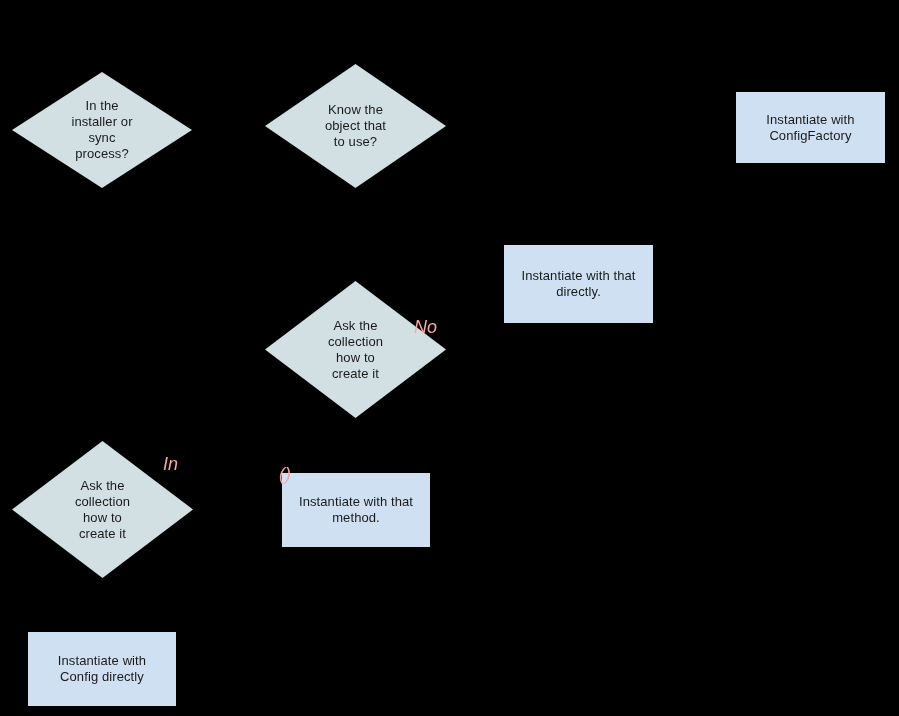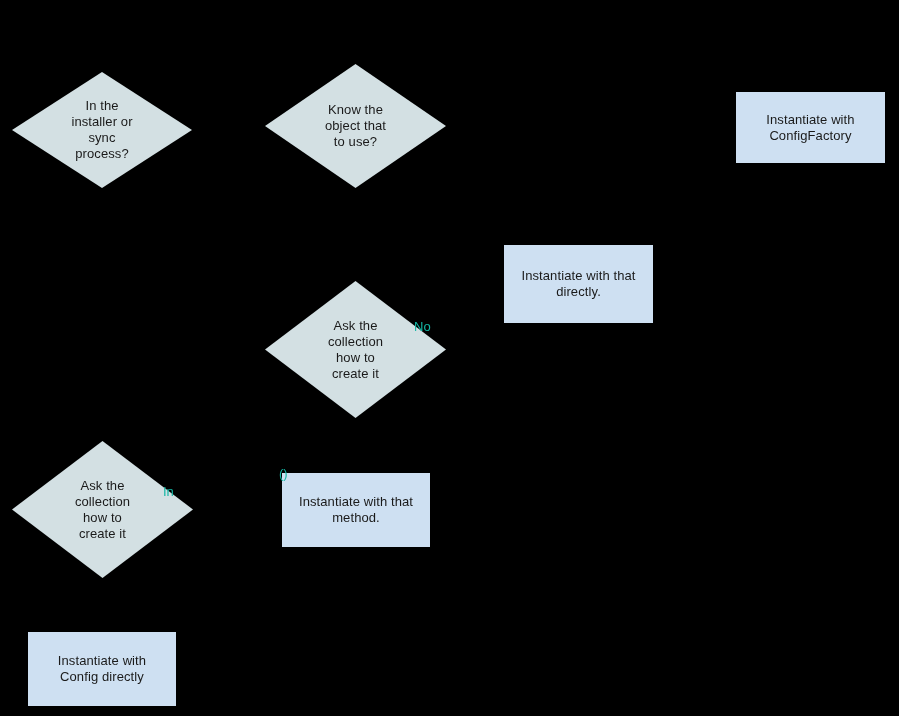--- a/index.html
+++ b/index.html
@@ -46,26 +46,27 @@
     -webkit-clip-path: polygon(50% 0%, 100% 50%, 50% 100%, 0% 50%);
     clip-path: polygon(50% 0%, 100% 50%, 50% 100%, 0% 50%);
   }
   
   .rect {
     background: #cee0f2;
   }
   
   .edge-label {
     position: absolute;
-    color: #14b8a6;
-    font-size: 13px;
+    color: #fca5a5;
+    font-size: 18px;
     line-height: 16px;
     white-space: nowrap;
     z-index: 5;
     pointer-events: none;
+    font-style: italic;
   }
   .arrowhead {
     position: absolute;
     width: 0;
     height: 0;
     border-left: 4px solid transparent;
     border-right: 4px solid transparent;
     border-top: 6px solid #000000;
     z-index: 6;
     pointer-events: none;
@@ -119,21 +120,21 @@
 method.</span>
   </div>
 
   <div class="node rect" style="left:28px; top:632px; width:148px; height:74px;">
     <span class="label">Instantiate with
 Config directly</span>
   </div>
 
   <div class="edge-label" style="left:414px; top:319px;">No</div>
 
-  <div class="edge-label" style="left:163px; top:484px;">In</div>
+  <div class="edge-label" style="left:163px; top:456px;">In</div>
 
   <div class="edge-label" style="left:279px; top:466px;">()</div>
 
   <div class="arrowhead" style="left:574px; top:239px;"></div>
 
   <div class="arrowhead" style="left:98px; top:626px;"></div>
 
 </div>
 
 </body></html>

